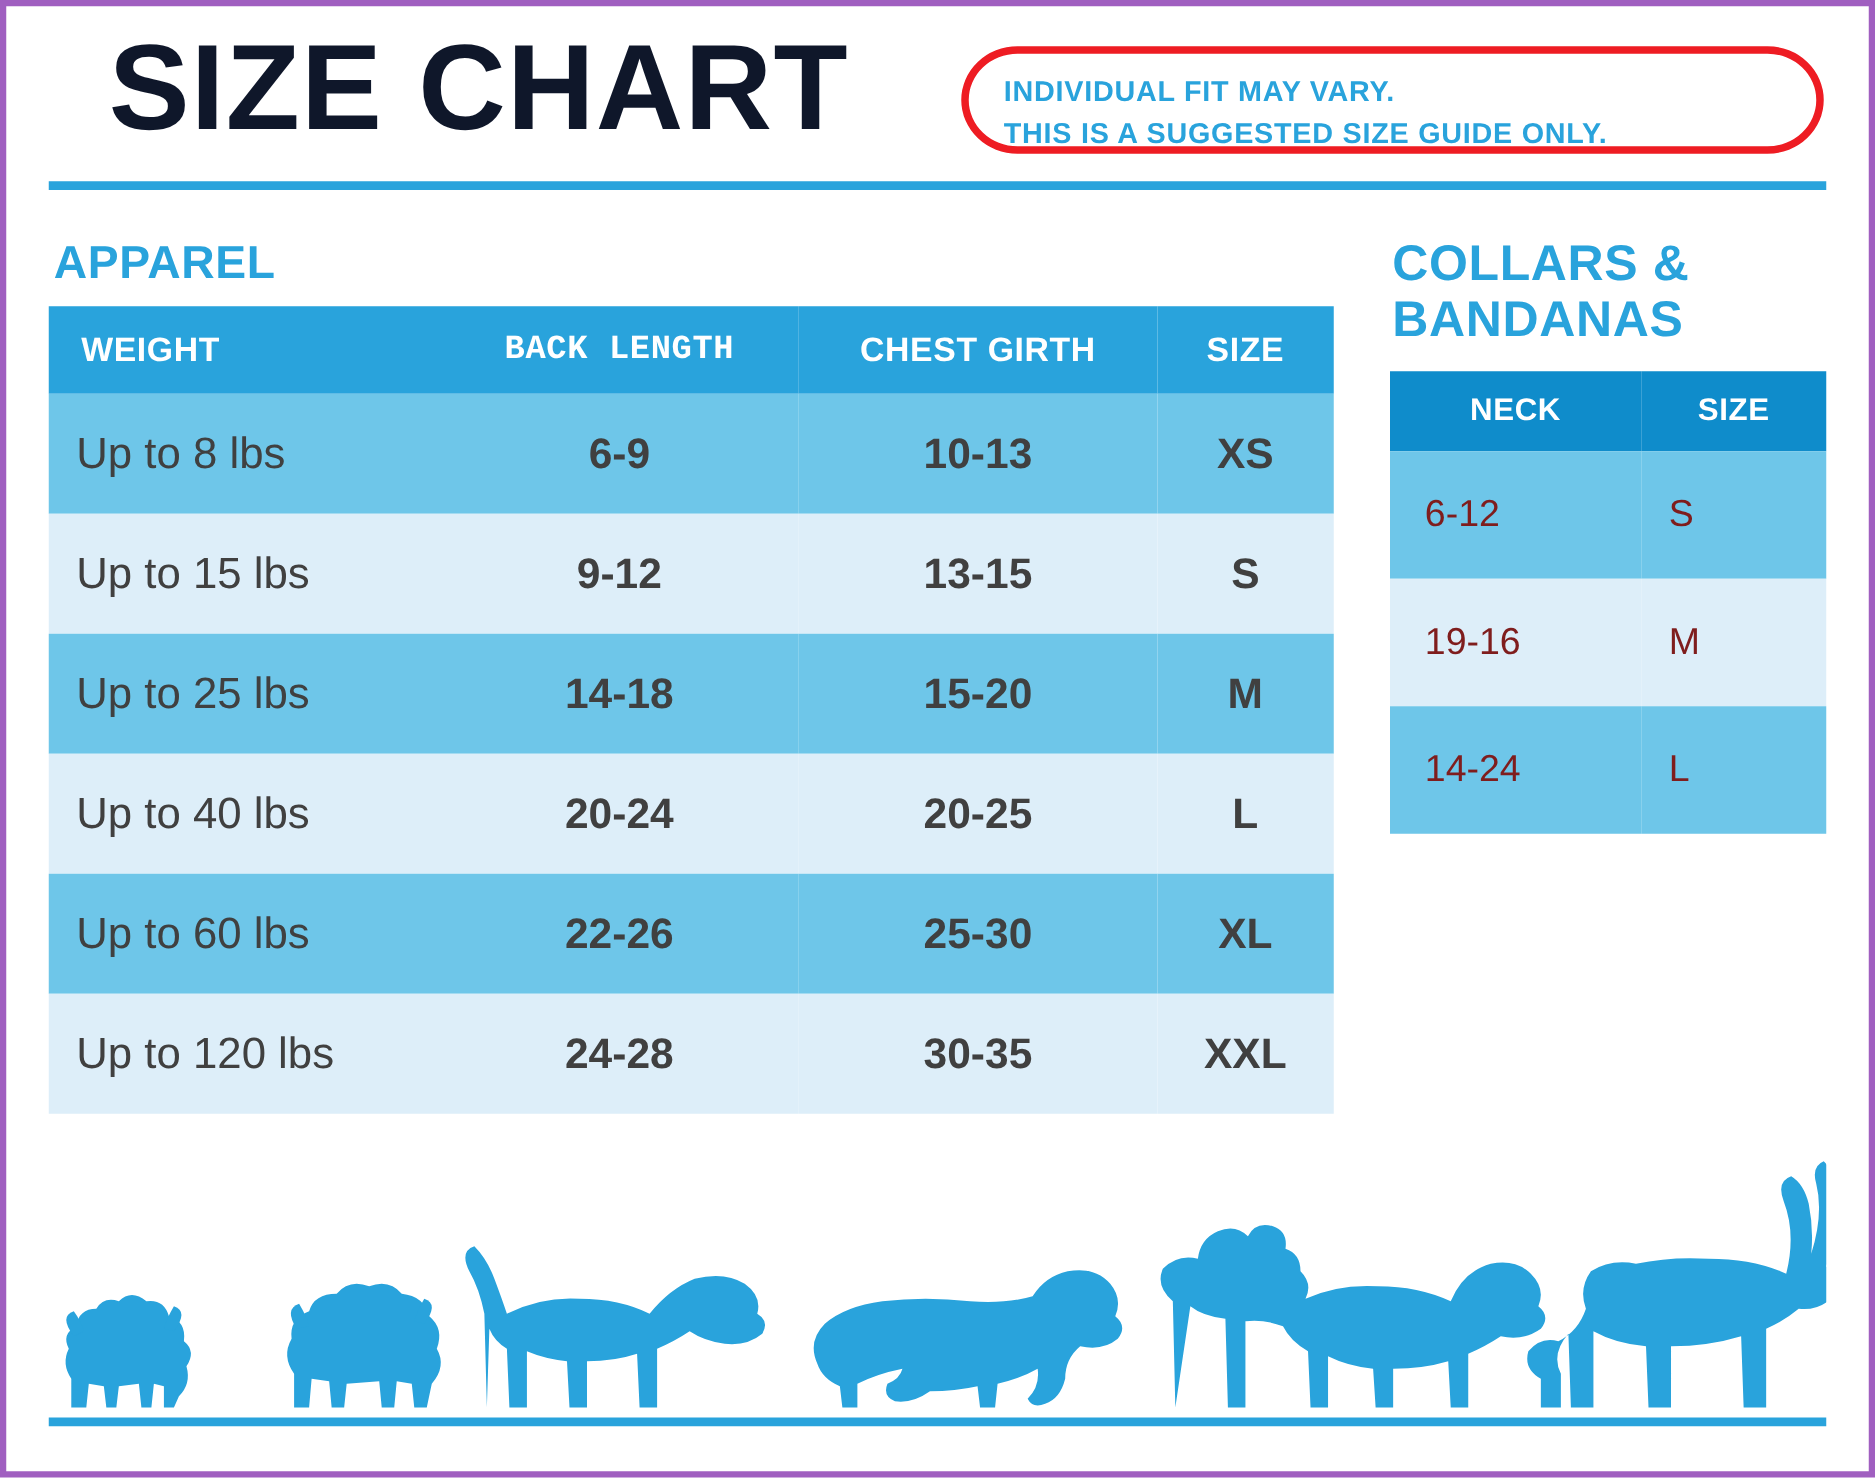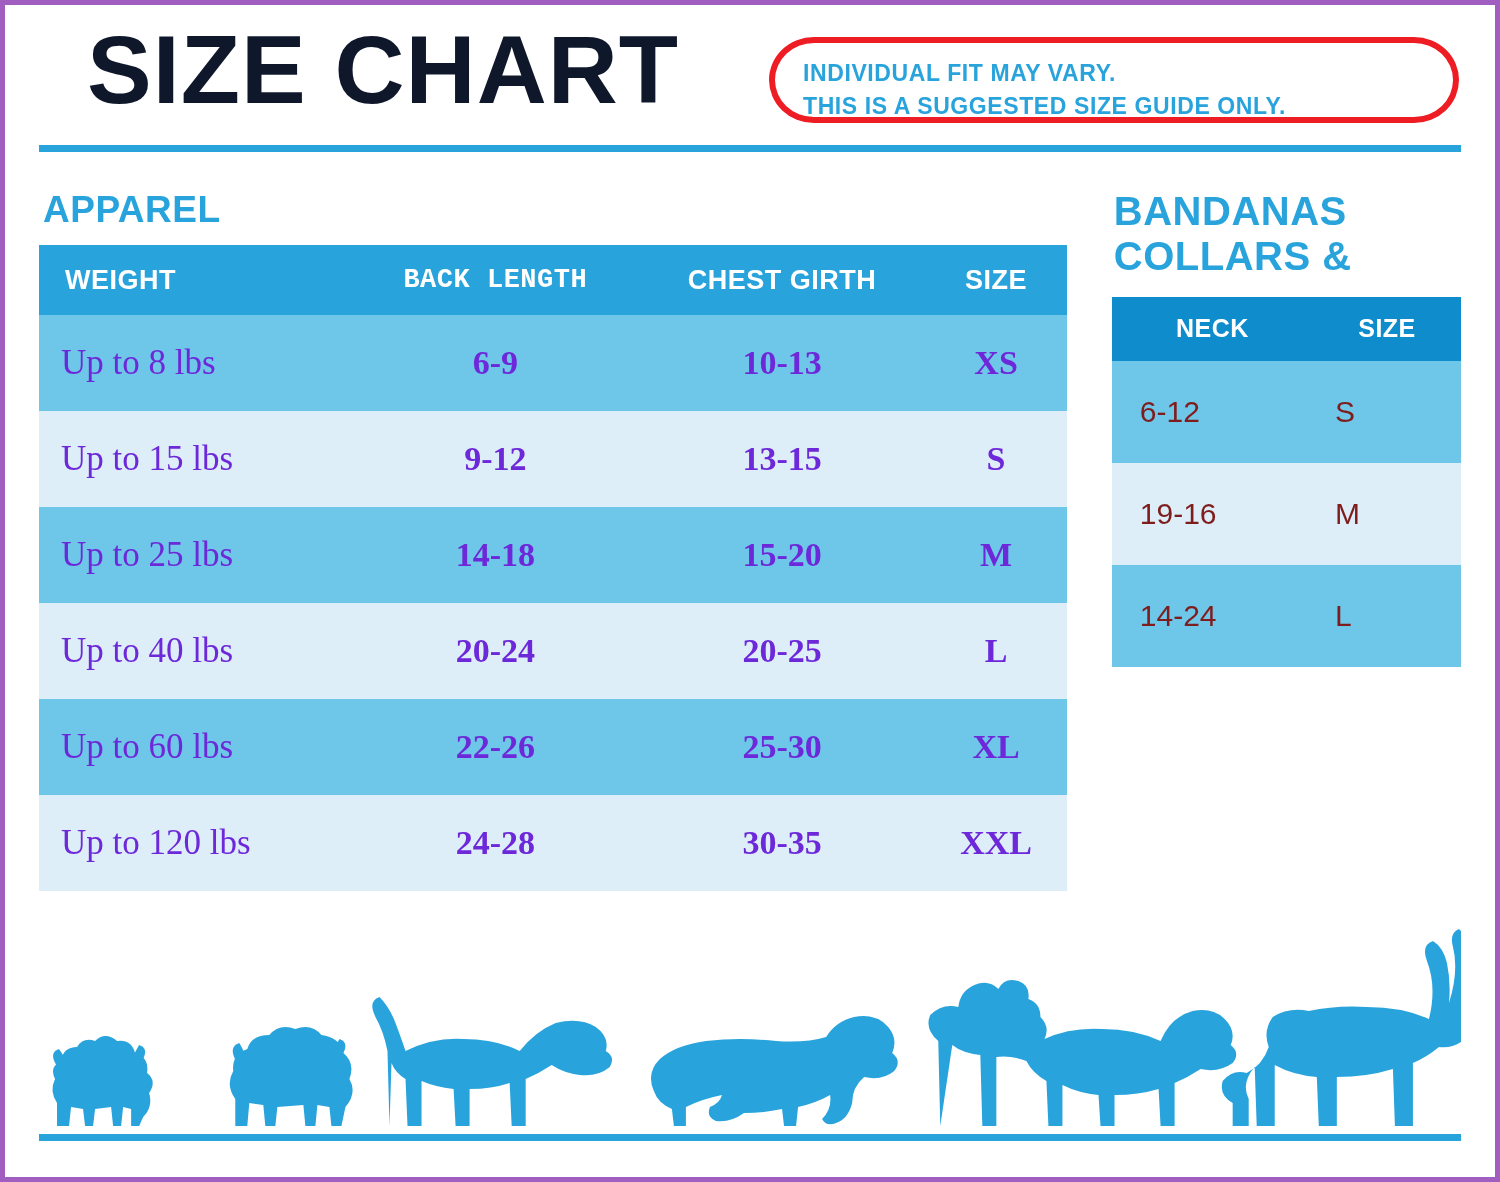--- a/index.html
+++ b/index.html
@@ -121,23 +121,22 @@
   }
   .apparel-table thead th.c-weight { text-align: left; padding-left: 26px; width: 300px; }
   .apparel-table thead th.c-back   { width: 300px; font-family: Liberation Mono, monospace; }
   .apparel-table thead th.c-chest  { width: 300px; }
   .apparel-table thead th.c-size   { width: 145px; }
 
   .apparel-table tbody td {
     height: 94px;
     font-size: 34px;
     font-weight: bold;
-    color: #6d28d9;
+    color: #404040;
     text-align: center;
-    font-family: Liberation Serif, serif;
   }
   .apparel-table tbody td.weight {
     text-align: left;
     padding-left: 22px;
     font-weight: normal;
     font-size: 35px;
   }
   .apparel-table tbody tr.odd  td { background: #6ec6e9; }
   .apparel-table tbody tr.even td { background: #ddeef9; }
 
@@ -254,22 +253,22 @@
               <td>24-28</td>
               <td>30-35</td>
               <td>XXL</td>
             </tr>
           </tbody>
         </table>
       </div>
 
       <div class="col-right">
         <div class="section-title right">
+          <div>COLLARS &amp;</div>
           <div>BANDANAS</div>
-          <div>COLLARS &amp;</div>
         </div>
         <table class="collars-table">
           <thead>
             <tr>
               <th class="c-neck">NECK</th>
               <th class="c-csize">SIZE</th>
             </tr>
           </thead>
           <tbody>
             <tr class="odd">

